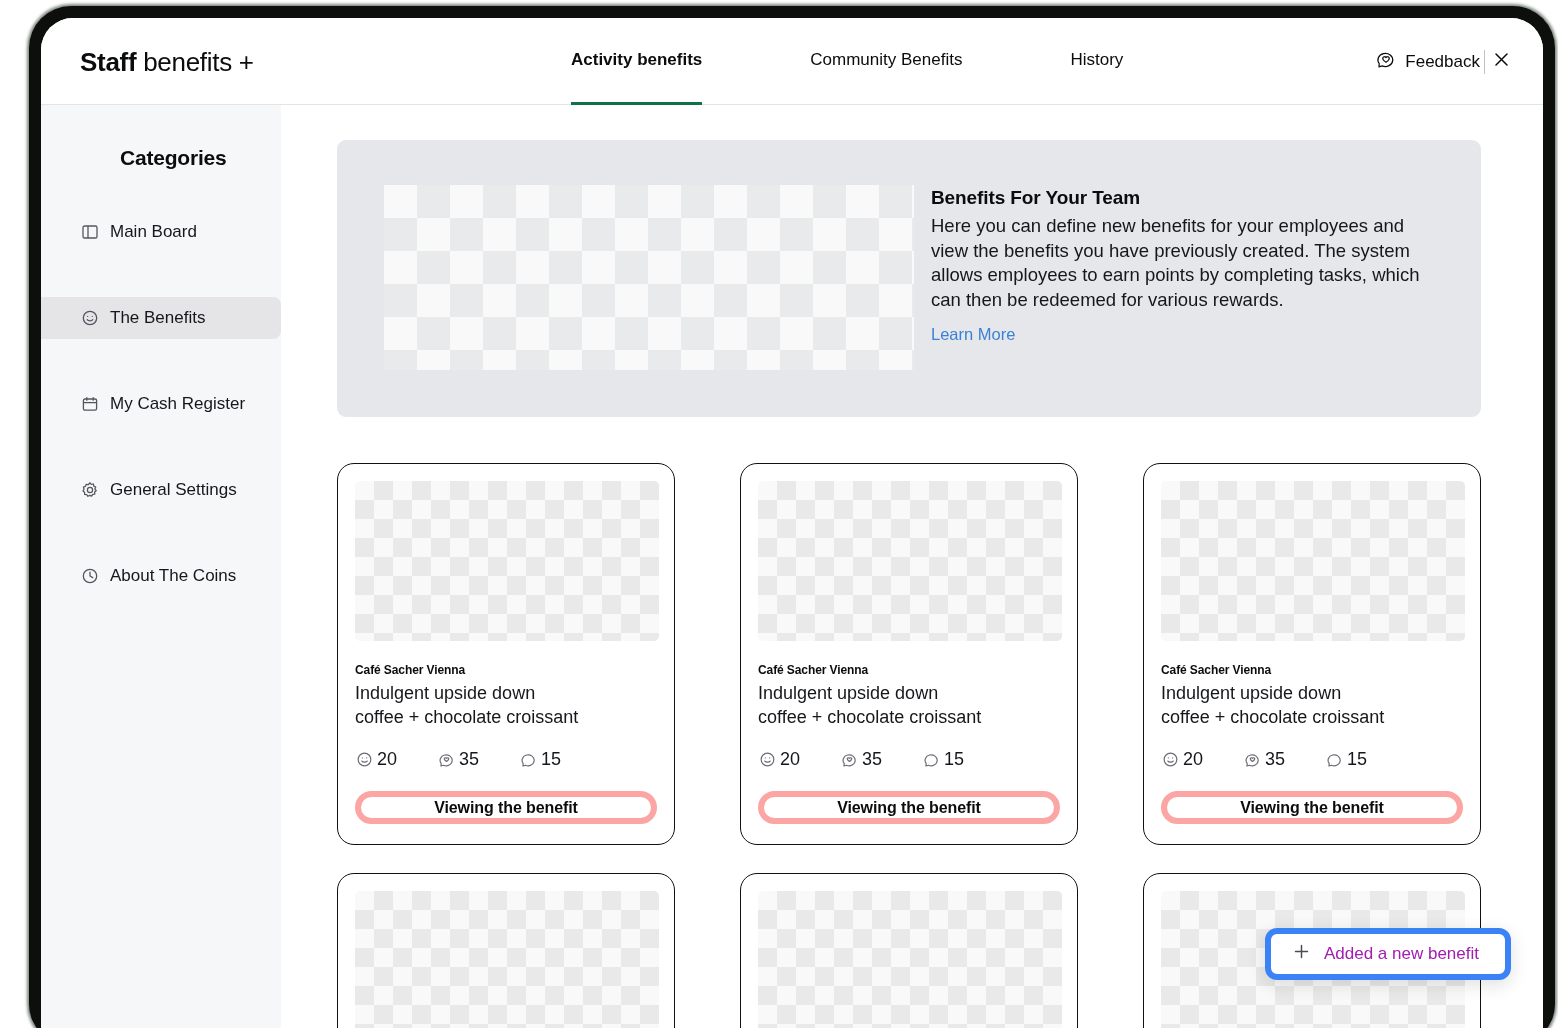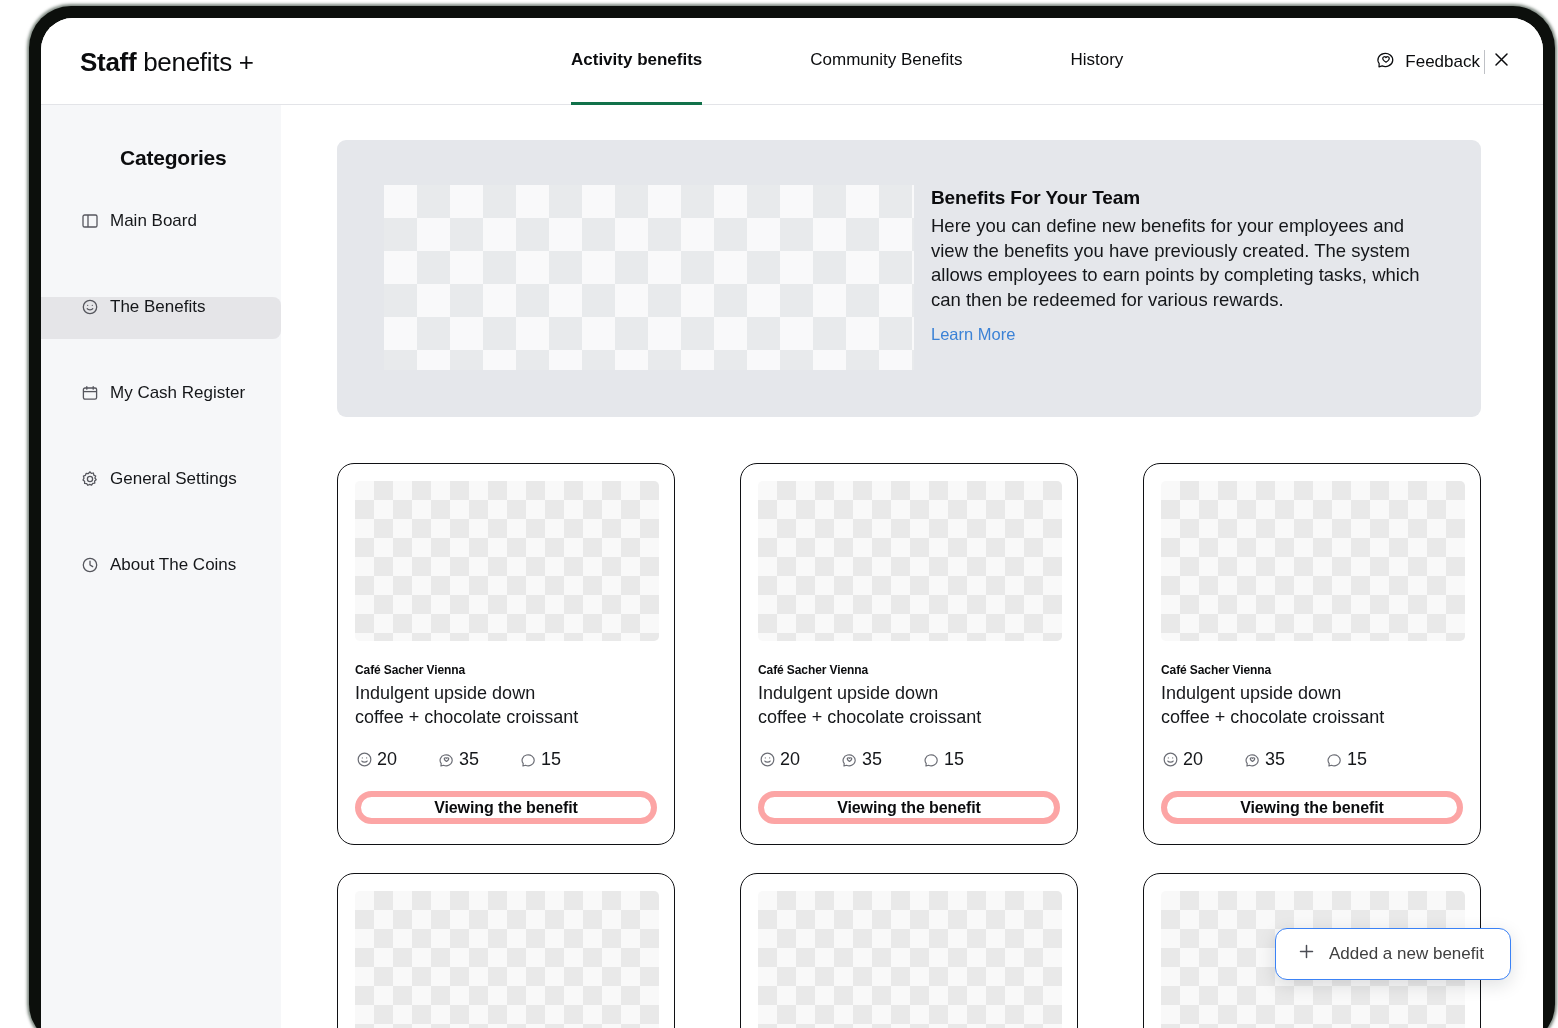--- a/index.html
+++ b/index.html
@@ -131,20 +131,21 @@
     margin-left: 40px;
   }
   #sidebar-nav {
     position: absolute;
     left: 0; top: 106px;
     width: 240px;
   }
   .nav-item {
     position: relative;
     display: flex;
+    align-items: center;
     gap: 11px;
     height: 42px;
     padding-left: 39px;
     margin-bottom: 44px;
     font-size: 17px;
     color: #15171a;
     cursor: pointer;
     border-radius: 0 8px 8px 0;
   }
   .nav-item.active { background: #e5e5e8; }
@@ -285,25 +286,25 @@
   
   #add-benefit-button {
     position: absolute;
     right: 32px; bottom: 60px;
     height: 52px;
     padding: 0 26px 0 21px;
     display: flex;
     align-items: center;
     gap: 13px;
     background: #ffffff;
-    border: 1px solid #3b82f6;
+    border: 6px solid #3b82f6;
     border-radius: 12px;
     box-shadow: 0 5px 18px rgba(18,20,28,0.13);
     font-size: 17px;
-    color: #404040;
+    color: #a21caf;
     cursor: pointer;
     white-space: nowrap;
     z-index: 30;
     justify-content: flex-end;
   }
 </style>
 </head>
 <body>
 
 <div id="app-frame">

